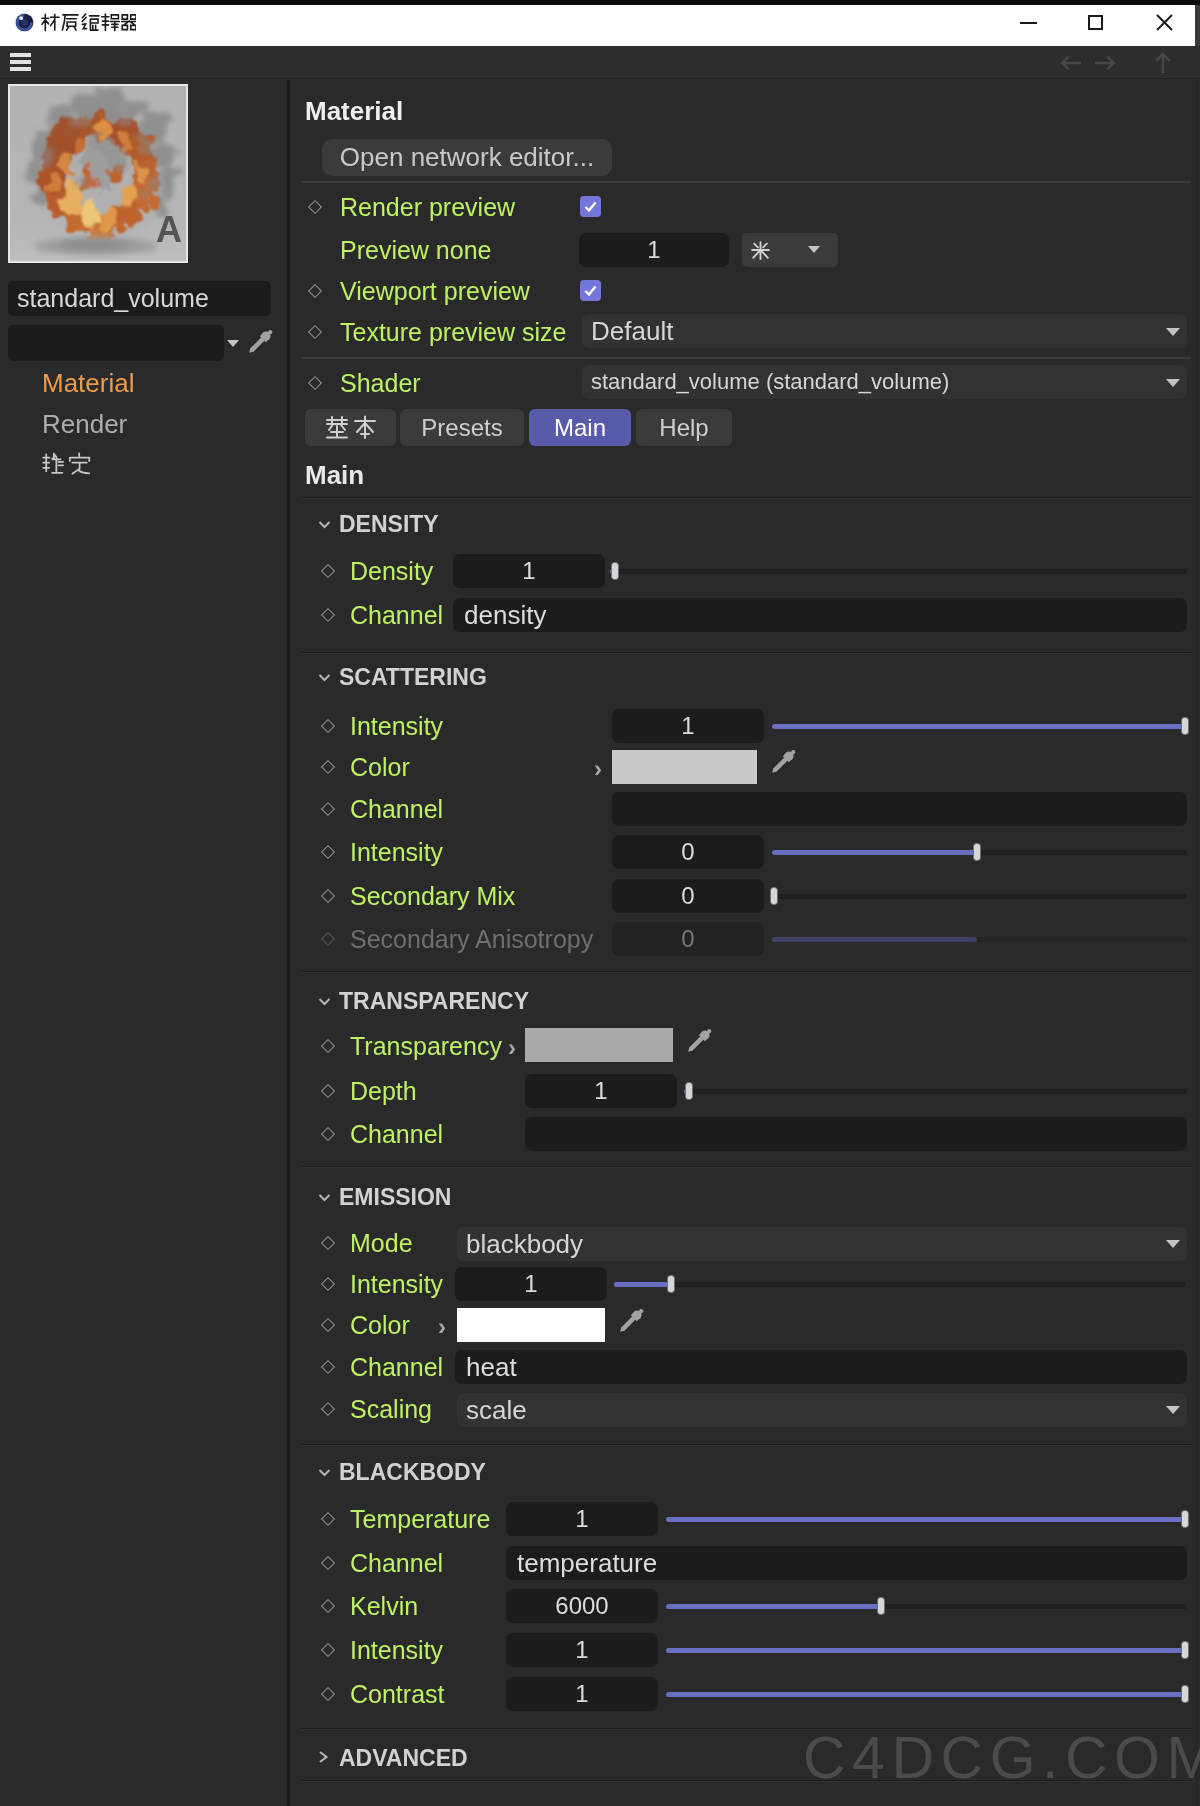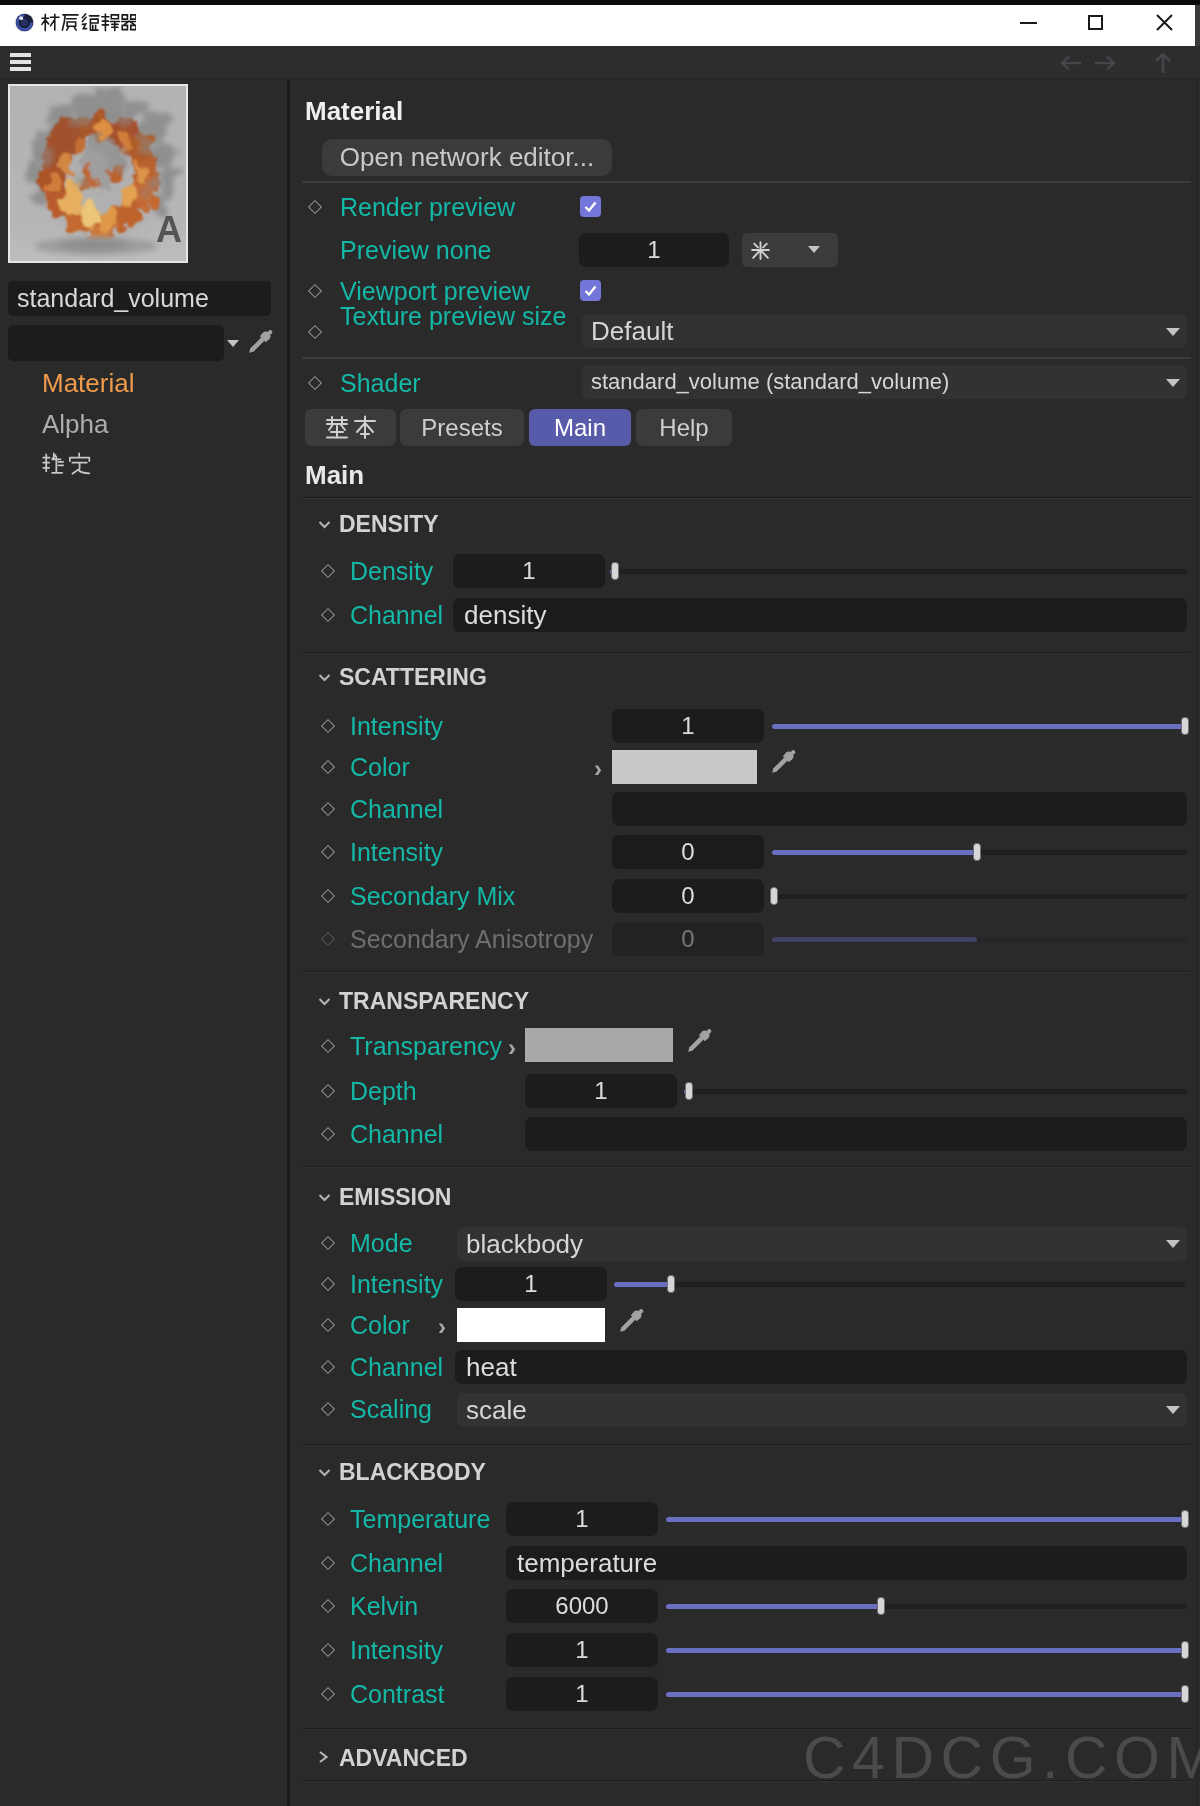--- a/index.html
+++ b/index.html
@@ -1,17 +1,17 @@
 <!DOCTYPE html>
 <html><head><meta charset="utf-8"><style>
 *{margin:0;padding:0;box-sizing:border-box}
 html,body{width:1200px;height:1806px;background:#2a2a2b;font-family:"Liberation Sans",sans-serif;position:relative;overflow:hidden}
 .a{position:absolute}
 .d{position:absolute;width:10px;height:10px;border:1.5px solid #95959a;transform:rotate(45deg)}
-.lb{position:absolute;color:#14b8a6;font-size:25px;line-height:32px;height:32px;white-space:nowrap}
+.lb{position:absolute;color:#bef264;font-size:25px;line-height:32px;height:32px;white-space:nowrap}
 .hd{position:absolute;color:#d2d2d2;font-size:23px;font-weight:bold;letter-spacing:0;line-height:26px;white-space:nowrap}
 .in{position:absolute;background:#1c1c1d;border-radius:7px;color:#dcdcdc;font-size:24px;line-height:34px;text-align:center;height:34px}
 .inl{text-align:left;padding-left:11px;font-size:26px}
 .dp{position:absolute;background:#323234;border-radius:7px;color:#d6d6d6;font-size:26px;line-height:34px;height:34px;padding-left:9px}
 .car{position:absolute;width:0;height:0;border-left:7px solid transparent;border-right:7px solid transparent;border-top:8px solid #c4c4c6}
 .tr{position:absolute;height:5px;border-radius:2.5px;background:#1f1f21}
 .fl{position:absolute;height:5px;border-radius:2.5px;background:#6b6fc2}
 .hn{position:absolute;width:8px;height:18px;border-radius:3.5px;background:#d6d6d8;border:1px solid #6e6e72}
 .sw{position:absolute;height:34px}
 .sepL{position:absolute;left:302px;width:889px;height:2px;background:#3b3b3d}
@@ -164,21 +164,21 @@
 <div class="a" style="left:8px;top:325px;width:216px;height:36px;background:#1c1c1d;border-radius:5px"></div>
 <div class="car" style="left:227px;top:340px;border-left-width:6px;border-right-width:6px;border-top-width:7px"></div>
 <svg class="a" style="left:247px;top:329px" width="26" height="26" viewBox="0 0 26 26" fill="#a2a2a2">
 <path d="M2.2 23.8 L3.2 19.6 L14.2 8.6 L17.4 11.8 L6.4 22.8 Z"></path>
     <path d="M12.8 7.2 L15 5 L21 11 L18.8 13.2 Z"></path>
     <circle cx="19" cy="7" r="4.6"></circle>
     <circle cx="23.2" cy="3.2" r="2.1"></circle>
 </svg>
 
 <div class="a" style="left:42px;top:368px;width:200px;height:30px;color:#ee9b4b;font-size:26px;line-height:30px">Material</div>
-<div class="a" style="left:42px;top:409px;width:200px;height:30px;color:#adadad;font-size:26px;line-height:30px">Alpha</div>
+<div class="a" style="left:42px;top:409px;width:200px;height:30px;color:#adadad;font-size:26px;line-height:30px">Render</div>
 <svg class="a" style="left:42px;top:452px" width="49" height="24" viewBox="0 0 58 27" fill="none" stroke="#c6c6c6" stroke-width="2.1" stroke-linecap="round">
 <path d="M5 2 V22 M1.5 6 H9 M1.5 12 H8.5 M1.5 18 H8.5 M12 8 L16 3 M14 1 V8 M12 8 H22 M17 5 V24 M12 24 H24 M19.5 11 H25 M19.5 15 H25"></path>
 <g transform="translate(31)">
       <path d="M13 1 V4 M2 6 H25 M2 6 V10 M25 6 V10 M5 12 H22 M13.5 12 V19 M13.5 19 L5 25 M12 20.5 C14 23 19 24.5 25 24.5"></path>
     </g>
 </svg>
 
 <div class="a" style="left:305px;top:96px;color:#efefef;font-size:26px;font-weight:600">Material</div>
 <div class="a" style="left:322px;top:139px;width:290px;height:37px;background:#3b3b3d;border-radius:10px;color:#c9c9c9;font-size:26px;line-height:37px;text-align:center">Open network editor...</div>
 <div class="sepL" style="top:181px"></div>
@@ -195,21 +195,21 @@
     <path d="M2 9.5 H18 M10 2 V18 M7.5 7 L4 3.5 M12.5 7 L16 3.5 M8.5 11 L3 17 M11.5 11 L17 17"></path>
   </svg>
 <div class="car" style="left:808px;top:246px;border-left-width:6px;border-right-width:6px;border-top-width:7px"></div>
 <div class="d" style="left:310px;top:286px"></div>
 <div class="lb" style="left:340px;top:275px">Viewport preview</div>
 <div class="a" style="left:580px;top:280px;width:21px;height:21px;background:#7477d9;border-radius:4px"></div>
 <svg class="a" style="left:583px;top:283px" width="15" height="15" viewBox="0 0 15 15" fill="none" stroke="#fff" stroke-width="2.4">
     <path d="M2.5 8 L6 11.5 L12.5 3.5"></path>
   </svg>
 <div class="d" style="left:310px;top:327px"></div>
-<div class="lb" style="left:340px;top:300px">Texture preview size</div>
+<div class="lb" style="left:340px;top:316px">Texture preview size</div>
 <div class="dp" style="left:582px;top:314px;width:605px">Default</div>
 <div class="car" style="left:1166px;top:328px"></div>
 <div class="sepL" style="top:357px"></div>
 <div class="d" style="left:310px;top:378px"></div>
 <div class="lb" style="left:340px;top:367px">Shader</div>
 <div class="dp" style="left:582px;top:365px;width:605px;font-size:22px">standard_volume (standard_volume)</div>
 <div class="car" style="left:1166px;top:379px"></div>
 
 <div class="tab" style="left:305px;width:91px"><svg width="52" height="25" viewBox="0 0 52 25" fill="none" stroke="#cfcfcf" stroke-width="2" stroke-linecap="round" style="vertical-align:-4px">
       <path d="M7 2 V9 M17 2 V9 M2 5 H22 M2 9 H22 M7.5 10 L4 15 M16 10 L20 15 M12 11 V16 M6 17 H18 M12 17 V21 M2 22.5 H22"></path>

